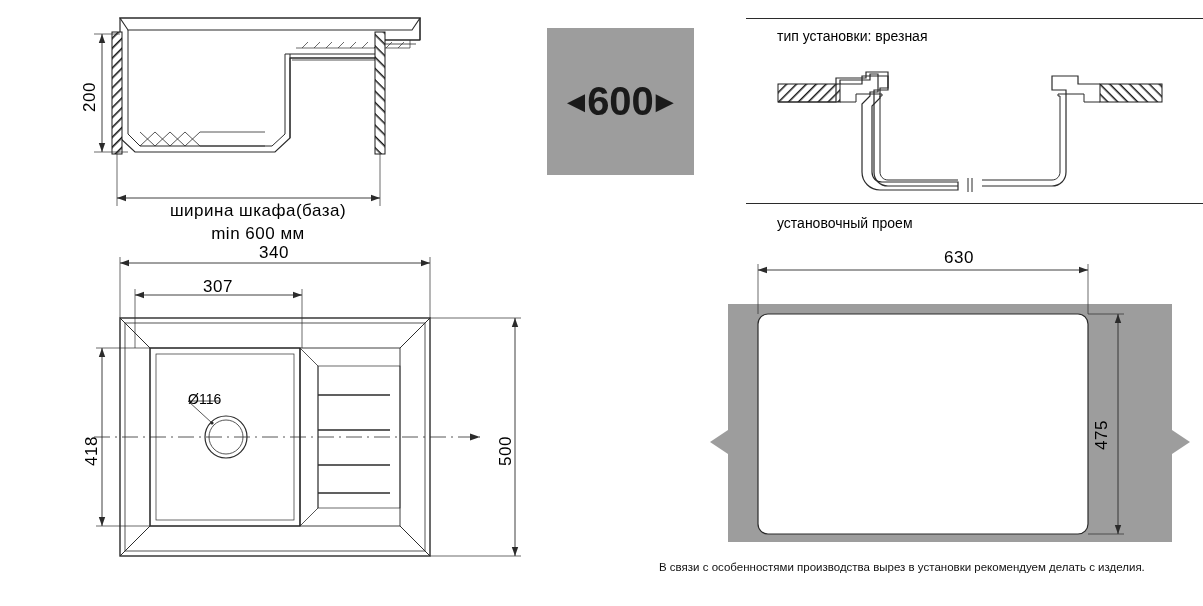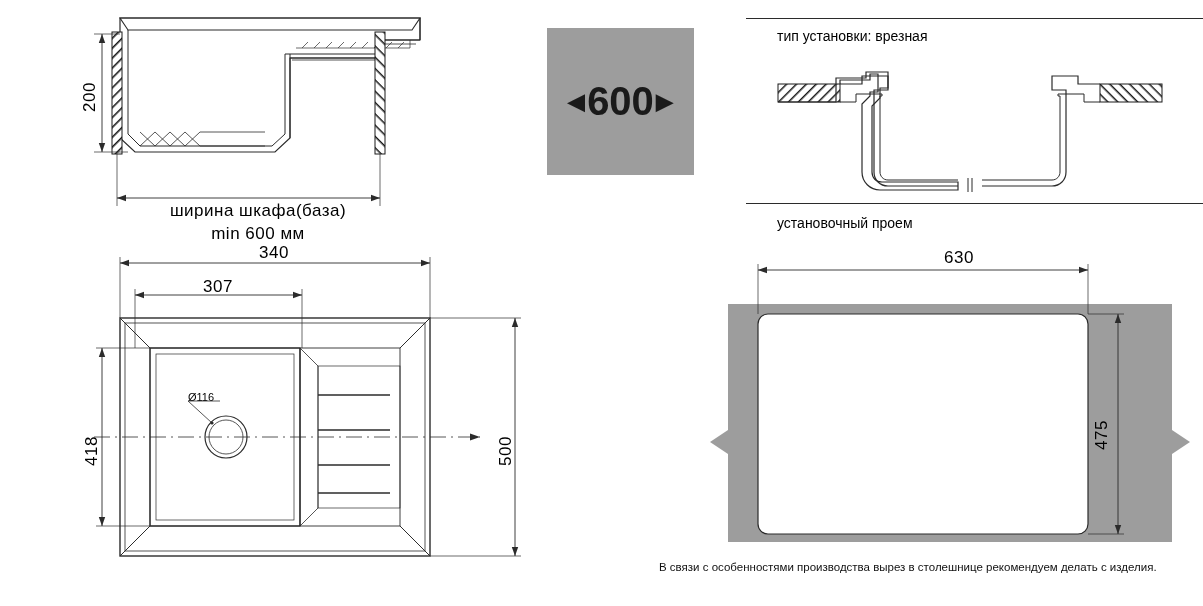--- a/index.html
+++ b/index.html
@@ -26,21 +26,21 @@
     color: #000;
     white-space: nowrap;
   }
   .lbl-c { transform: translateX(-50%); }
   .vert {
     transform-origin: center center;
     writing-mode: vertical-rl;
     transform: rotate(180deg);
   }
   .dim-txt { font-size: 17px; letter-spacing: 0.5px; }
-  .dim-txt-xs { font-size: 11px; }
+  .dim-txt-xs { font-size: 14px; }
   .head-txt { font-size: 14px; }
   .note-txt { font-size: 11.5px; color: #111; }
   .big-num { font-size: 40px; font-weight: bold; letter-spacing: 0px; }
   .grey-box {
     background: #9d9d9d;
   }
   .divider-line {
     background: #2b2b2b;
     height: 1px;
   }
@@ -189,21 +189,21 @@
 
       <line x1="418" y1="62" x2="418" y2="282" stroke="#2b2b2b" stroke-width="0.9"></line>
       <path d="M418,62 l-3.2,9 h6.4 z" fill="#2b2b2b"></path>
       <path d="M418,282 l-3.2,-9 h6.4 z" fill="#2b2b2b"></path>
       <line x1="388" y1="62" x2="424" y2="62" stroke="#2b2b2b" stroke-width="0.7"></line>
       <line x1="388" y1="282" x2="424" y2="282" stroke="#2b2b2b" stroke-width="0.7"></line>
     </svg>
   </div>
   <div class="lbl dim-txt lbl-c" style="left:923px; top:248px;margin-left:36px;">630</div>
   <div class="lbl dim-txt vert" style="left:1092px; top:398px; width:20px; height:52px;">475</div>
-  <div class="lbl note-txt" style="left:659px; top:561px;">В связи с особенностями производства вырез в столешнице рекомендуем делать с изделия.</div>
+  <div class="lbl note-txt" style="left:659px; top:561px;">В связи с особенностями производства вырез в установки рекомендуем делать с изделия.</div>
 
   <div class="abs" style="left:80px; top:245px;">
     <svg width="470" height="340" viewBox="0 0 470 340">
 
       <rect x="40" y="73" width="310" height="238" fill="none" stroke="#2b2b2b" stroke-width="1.4"></rect>
       <rect x="45" y="78" width="300" height="228" fill="none" stroke="#2b2b2b" stroke-width="0.8"></rect>
 
       <path d="M40,73 L70,103 L320,103 L350,73" fill="none" stroke="#2b2b2b" stroke-width="0.9"></path>
       <path d="M40,311 L70,281 L320,281 L350,311" fill="none" stroke="#2b2b2b" stroke-width="0.9"></path>
       <path d="M40,73 L70,103 L70,281 L40,311" fill="none" stroke="#2b2b2b" stroke-width="0.9"></path>

